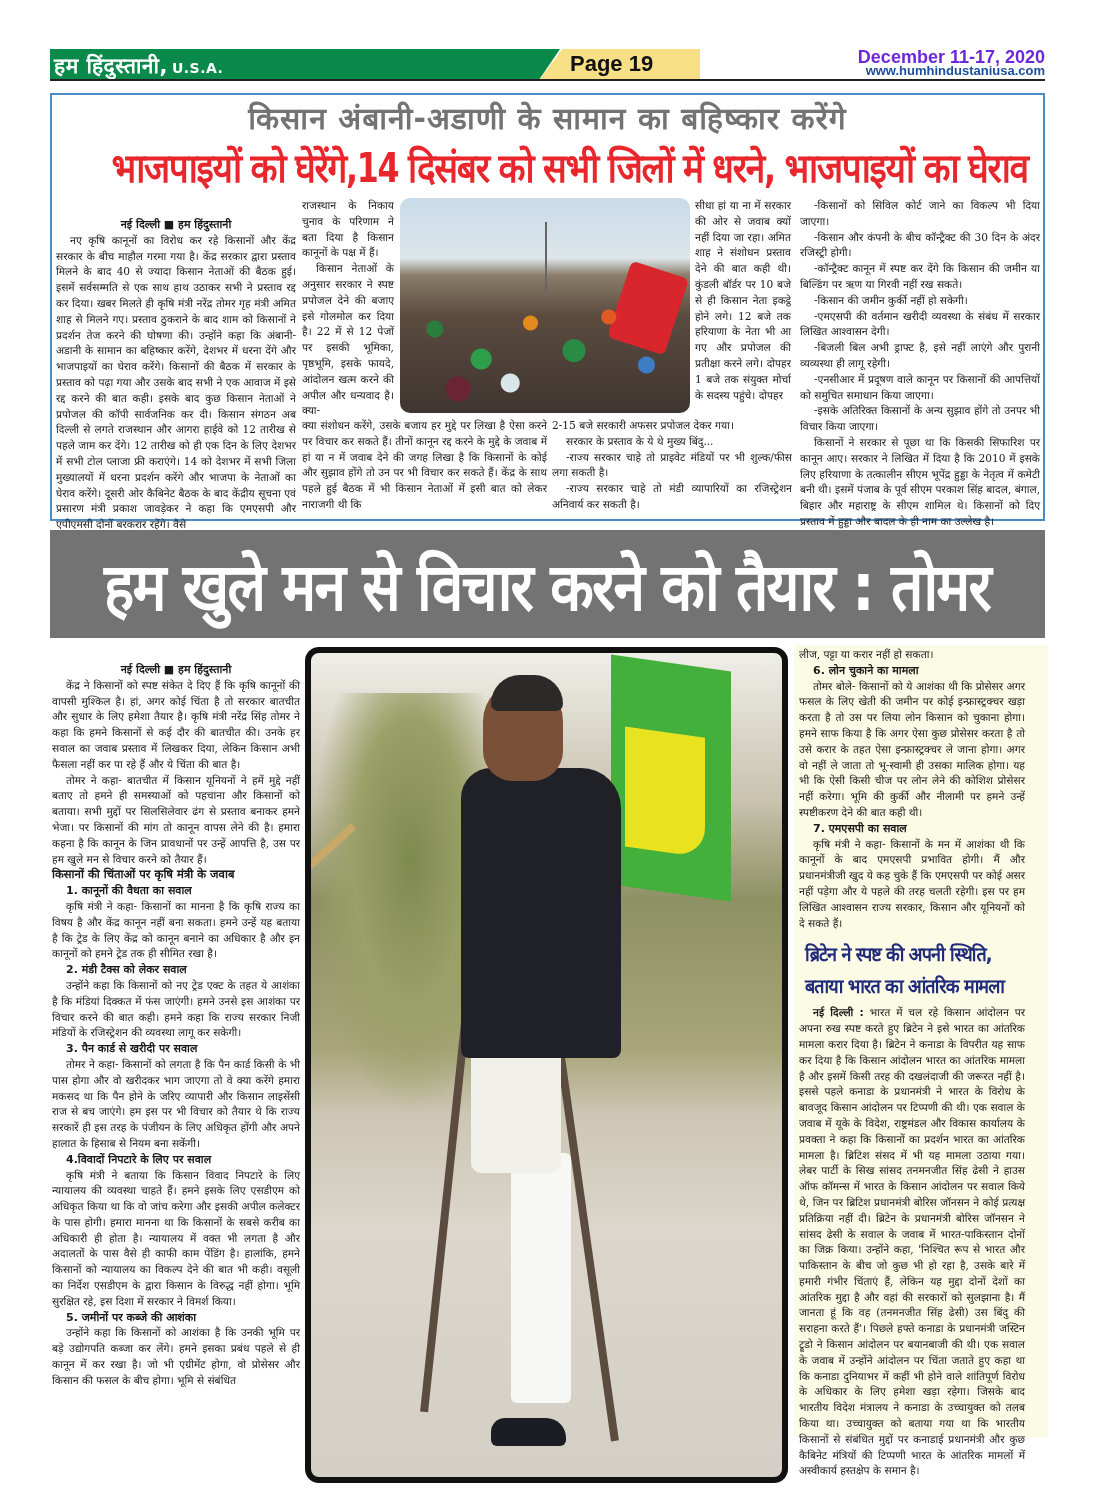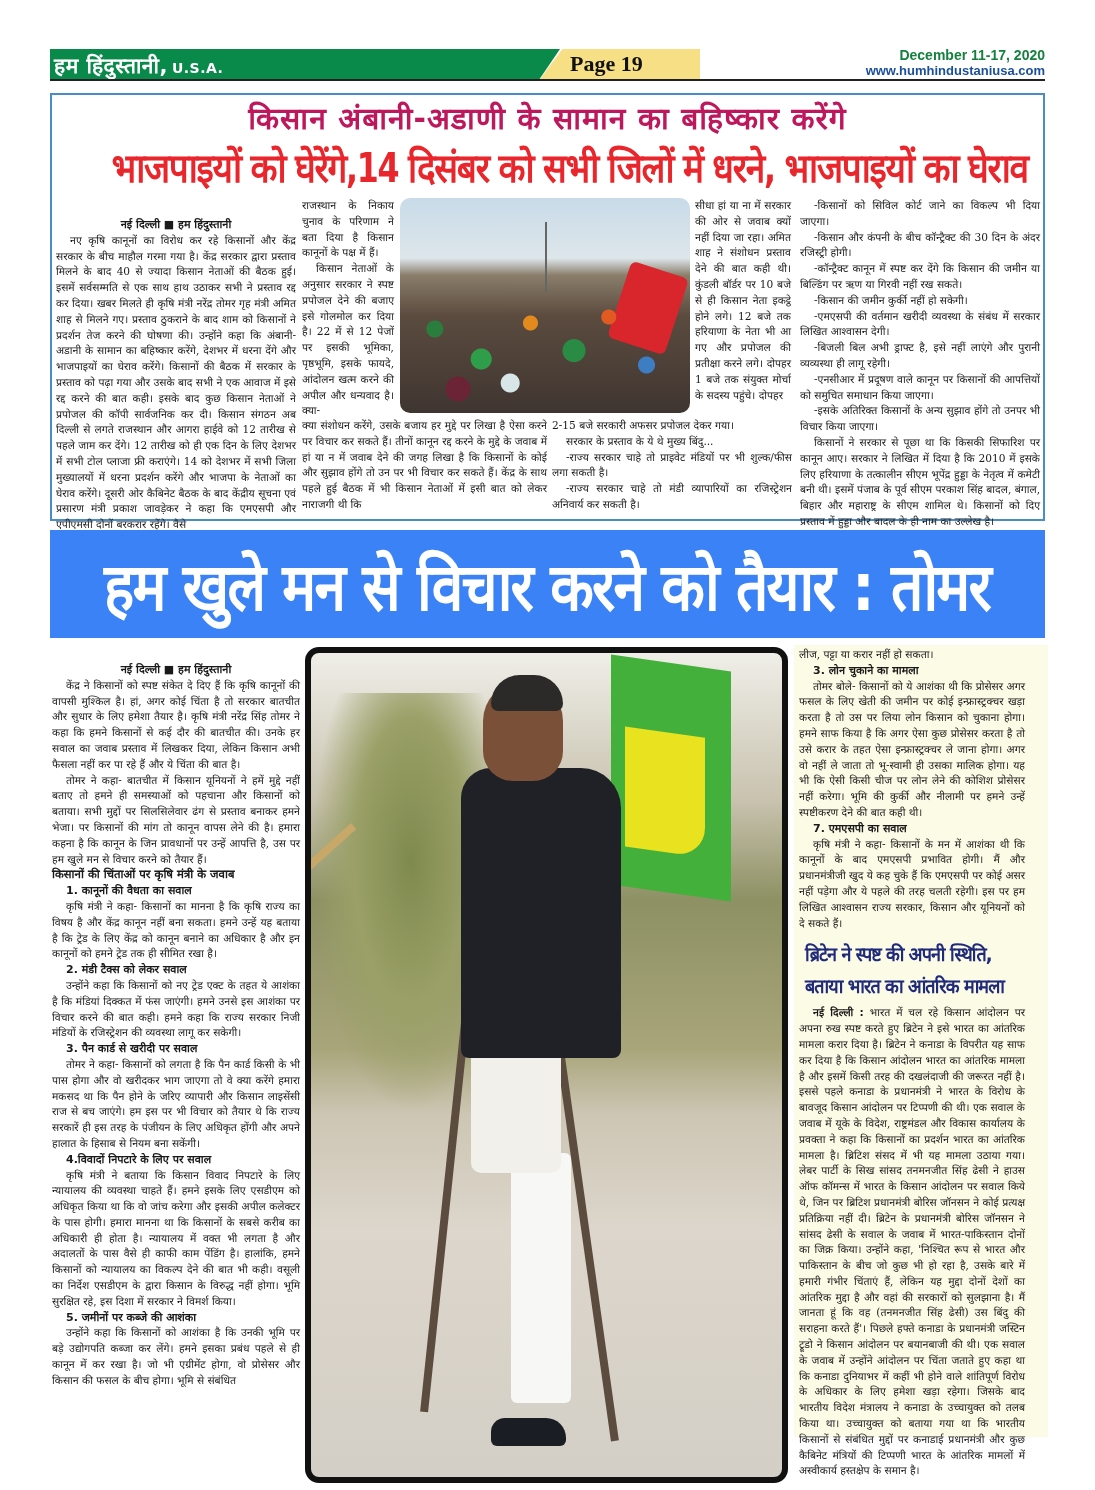--- a/index.html
+++ b/index.html
@@ -8,32 +8,32 @@
 
   
   .masthead { position: absolute; left: 50px; top: 49px; width: 995px; height: 36px; padding-left: 6px; }
   .mast-green { position: absolute; left: 0; top: 0; width: 510px; height: 30px; background: #0a8a4a;
     clip-path: polygon(0 0, 100% 0, 96% 100%, 0 100%); }
   .mast-title { position: absolute; left: 4px; top: 2px; color: #fff; font-family: "DejaVu Sans", sans-serif;
     font-weight: bold; font-size: 21px; letter-spacing: 0.5px; white-space: nowrap; }
   .mast-title small { font-size: 14px; margin-left: 4px; }
   .mast-page { position: absolute; left: 490px; top: 0; width: 160px; height: 30px; background: #f6df84;
     clip-path: polygon(14% 0, 100% 0, 100% 100%, 0 100%); }
-  .mast-page span { position: absolute; left: 30px; top: 2px; font-family: Liberation Serif, serif;
+  .mast-page span { position: absolute; left: 30px; top: 2px; font-family: Liberation Sans, sans-serif;
     font-weight: bold; font-size: 22px; color: #111; }
   .mast-rule { position: absolute; left: 0; top: 30px; width: 995px; height: 2px; background: #222; }
   .mast-date { position: absolute; right: 0; top: -2px; font-family: "Liberation Sans", sans-serif; font-weight: bold;
-    font-size: 14px; color: #15803d; text-align: right; }
+    font-size: 18px; color: #6d28d9; text-align: right; }
   .mast-url { position: absolute; right: 0; top: 14px; font-family: "Liberation Sans", sans-serif; font-weight: bold;
     font-size: 13px; color: #1b4f9c; text-align: right; }
 
   
   .top-box { position: absolute; left: 50px; top: 93px; width: 995px; height: 428px; border: 2px solid #4a8cc8; }
   .kicker { position: absolute; left: 0; right: 0; top: 2px; text-align: center; font-family: "DejaVu Sans", sans-serif;
-    font-weight: bold; font-size: 30px; color: #be185d; letter-spacing: 1px; white-space: nowrap; }
+    font-weight: bold; font-size: 30px; color: #737373; letter-spacing: 1px; white-space: nowrap; }
   .headline-red { position: absolute; left: 0; right: 0; top: 44px; text-align: center; font-family: "DejaVu Sans Condensed", "DejaVu Sans", sans-serif;
     font-weight: bold; font-size: 40px; color: #e8262b; white-space: nowrap; letter-spacing: -1.5px;
     transform: scaleX(0.88); transform-origin: center; }
 
   .col { position: absolute; font-size: 10.6px; line-height: 15.8px; text-align: justify; }
   .col p { text-indent: 14px; }
   .col p.noindent { text-indent: 0; }
   .dateline { text-align: center; font-weight: bold; font-family: "DejaVu Sans", sans-serif; font-size: 11px; margin-top: 19px; }
 
   .photo1 { position: absolute; left: 400px; top: 198px; width: 290px; height: 215px; border-radius: 10px; overflow: hidden;
@@ -45,21 +45,21 @@
       radial-gradient(circle at 28% 55%, #2f9e4a 0 10px, transparent 11px),
       radial-gradient(circle at 45% 25%, #e38a1f 0 7px, transparent 8px),
       radial-gradient(circle at 60% 48%, #2a8c44 0 11px, transparent 12px),
       radial-gradient(circle at 72% 20%, #e05a22 0 7px, transparent 8px),
       radial-gradient(circle at 20% 80%, #6b2336 0 12px, transparent 13px),
       radial-gradient(circle at 38% 75%, #d9e6e8 0 9px, transparent 10px),
       radial-gradient(circle at 85% 60%, #3d7dc4 0 8px, transparent 9px); }
   .photo1 .pole { position: absolute; left: 50%; top: 24px; width: 2px; height: 70px; background: #666; }
 
   
-  .banner { position: absolute; left: 50px; top: 530px; width: 995px; height: 108px; background: #3b82f6;
+  .banner { position: absolute; left: 50px; top: 530px; width: 995px; height: 108px; background: #737373;
     display: flex; align-items: center; justify-content: center; overflow: hidden; }
   .banner span { color: #fff; font-family: "DejaVu Sans", sans-serif; font-weight: bold; font-size: 66px; letter-spacing: -2px;
     white-space: nowrap; transform: scaleX(0.86); }
 
   
   .photo2 { position: absolute; left: 305px; top: 647px; width: 483px; height: 398px;
     border: 6px solid #111; border-radius: 14px; overflow: hidden; height: 836px;
     background: linear-gradient(180deg, #efeee8 0%, #c8c2ae 18%, #8d9163 30%, #a8a57a 48%, #cdc6b4 56%, #dcd6cc 70%, #d4cfc6 100%); }
   .photo2 .trees { position: absolute; left: 0; top: 40px; width: 200px; height: 420px;
     background: radial-gradient(ellipse at 50% 40%, #7f8a4f 0%, #9aa067 40%, transparent 70%); }
@@ -176,21 +176,21 @@
   <div class="trousers"></div>
   <div class="kurta"></div>
   <div class="jacket"></div>
   <div class="head"></div>
   <div class="hair"></div>
   <div class="shoe"></div>
 </div>
 
 <div class="right-col col">
   <p class="noindent">लीज, पट्टा या करार नहीं हो सकता।</p>
-  <div class="subhead">3. लोन चुकाने का मामला</div>
+  <div class="subhead">6. लोन चुकाने का मामला</div>
   <p>तोमर बोले- किसानों को ये आशंका थी कि प्रोसेसर अगर फसल के लिए खेती की जमीन पर कोई इन्फ्रास्ट्रक्चर खड़ा करता है तो उस पर लिया लोन किसान को चुकाना होगा। हमने साफ किया है कि अगर ऐसा कुछ प्रोसेसर करता है तो उसे करार के तहत ऐसा इन्फ्रास्ट्रक्चर ले जाना होगा। अगर वो नहीं ले जाता तो भू-स्वामी ही उसका मालिक होगा। यह भी कि ऐसी किसी चीज पर लोन लेने की कोशिश प्रोसेसर नहीं करेगा। भूमि की कुर्की और नीलामी पर हमने उन्हें स्पष्टीकरण देने की बात कही थी।</p>
   <div class="subhead">7. एमएसपी का सवाल</div>
   <p>कृषि मंत्री ने कहा- किसानों के मन में आशंका थी कि कानूनों के बाद एमएसपी प्रभावित होगी। मैं और प्रधानमंत्रीजी खुद ये कह चुके हैं कि एमएसपी पर कोई असर नहीं पड़ेगा और ये पहले की तरह चलती रहेगी। इस पर हम लिखित आश्वासन राज्य सरकार, किसान और यूनियनों को दे सकते हैं।</p>
 
   <div class="uk-head">
     <div>ब्रिटेन ने स्पष्ट की अपनी स्थिति,</div>
     <div>बताया भारत का आंतरिक मामला</div>
   </div>
   <p><span class="uk-dateline">नई दिल्ली :</span> <span>भारत में चल रहे किसान आंदोलन पर अपना रुख स्पष्ट करते हुए ब्रिटेन ने इसे भारत का आंतरिक मामला करार दिया है। ब्रिटेन ने कनाडा के विपरीत यह साफ कर दिया है कि किसान आंदोलन भारत का आंतरिक मामला है और इसमें किसी तरह की दखलंदाजी की जरूरत नहीं है। इससे पहले कनाडा के प्रधानमंत्री ने भारत के विरोध के बावजूद किसान आंदोलन पर टिप्पणी की थी। एक सवाल के जवाब में यूके के विदेश, राष्ट्रमंडल और विकास कार्यालय के प्रवक्ता ने कहा कि किसानों का प्रदर्शन भारत का आंतरिक मामला है। ब्रिटिश संसद में भी यह मामला उठाया गया। लेबर पार्टी के सिख सांसद तनमनजीत सिंह ढेसी ने हाउस ऑफ कॉमन्स में भारत के किसान आंदोलन पर सवाल किये थे, जिन पर ब्रिटिश प्रधानमंत्री बोरिस जॉनसन ने कोई प्रत्यक्ष प्रतिक्रिया नहीं दी। ब्रिटेन के प्रधानमंत्री बोरिस जॉनसन ने सांसद ढेसी के सवाल के जवाब में भारत-पाकिस्तान दोनों का जिक्र किया। उन्होंने कहा, 'निश्चित रूप से भारत और पाकिस्तान के बीच जो कुछ भी हो रहा है, उसके बारे में हमारी गंभीर चिंताएं हैं, लेकिन यह मुद्दा दोनों देशों का आंतरिक मुद्दा है और वहां की सरकारों को सुलझाना है। मैं जानता हूं कि वह (तनमनजीत सिंह ढेसी) उस बिंदु की सराहना करते हैं'। पिछले हफ्ते कनाडा के प्रधानमंत्री जस्टिन ट्रूडो ने किसान आंदोलन पर बयानबाजी की थी। एक सवाल के जवाब में उन्होंने आंदोलन पर चिंता जताते हुए कहा था कि कनाडा दुनियाभर में कहीं भी होने वाले शांतिपूर्ण विरोध के अधिकार के लिए हमेशा खड़ा रहेगा। जिसके बाद भारतीय विदेश मंत्रालय ने कनाडा के उच्चायुक्त को तलब किया था। उच्चायुक्त को बताया गया था कि भारतीय किसानों से संबंधित मुद्दों पर कनाडाई प्रधानमंत्री और कुछ कैबिनेट मंत्रियों की टिप्पणी भारत के आंतरिक मामलों में अस्वीकार्य हस्तक्षेप के समान है।</span></p>
 </div>

